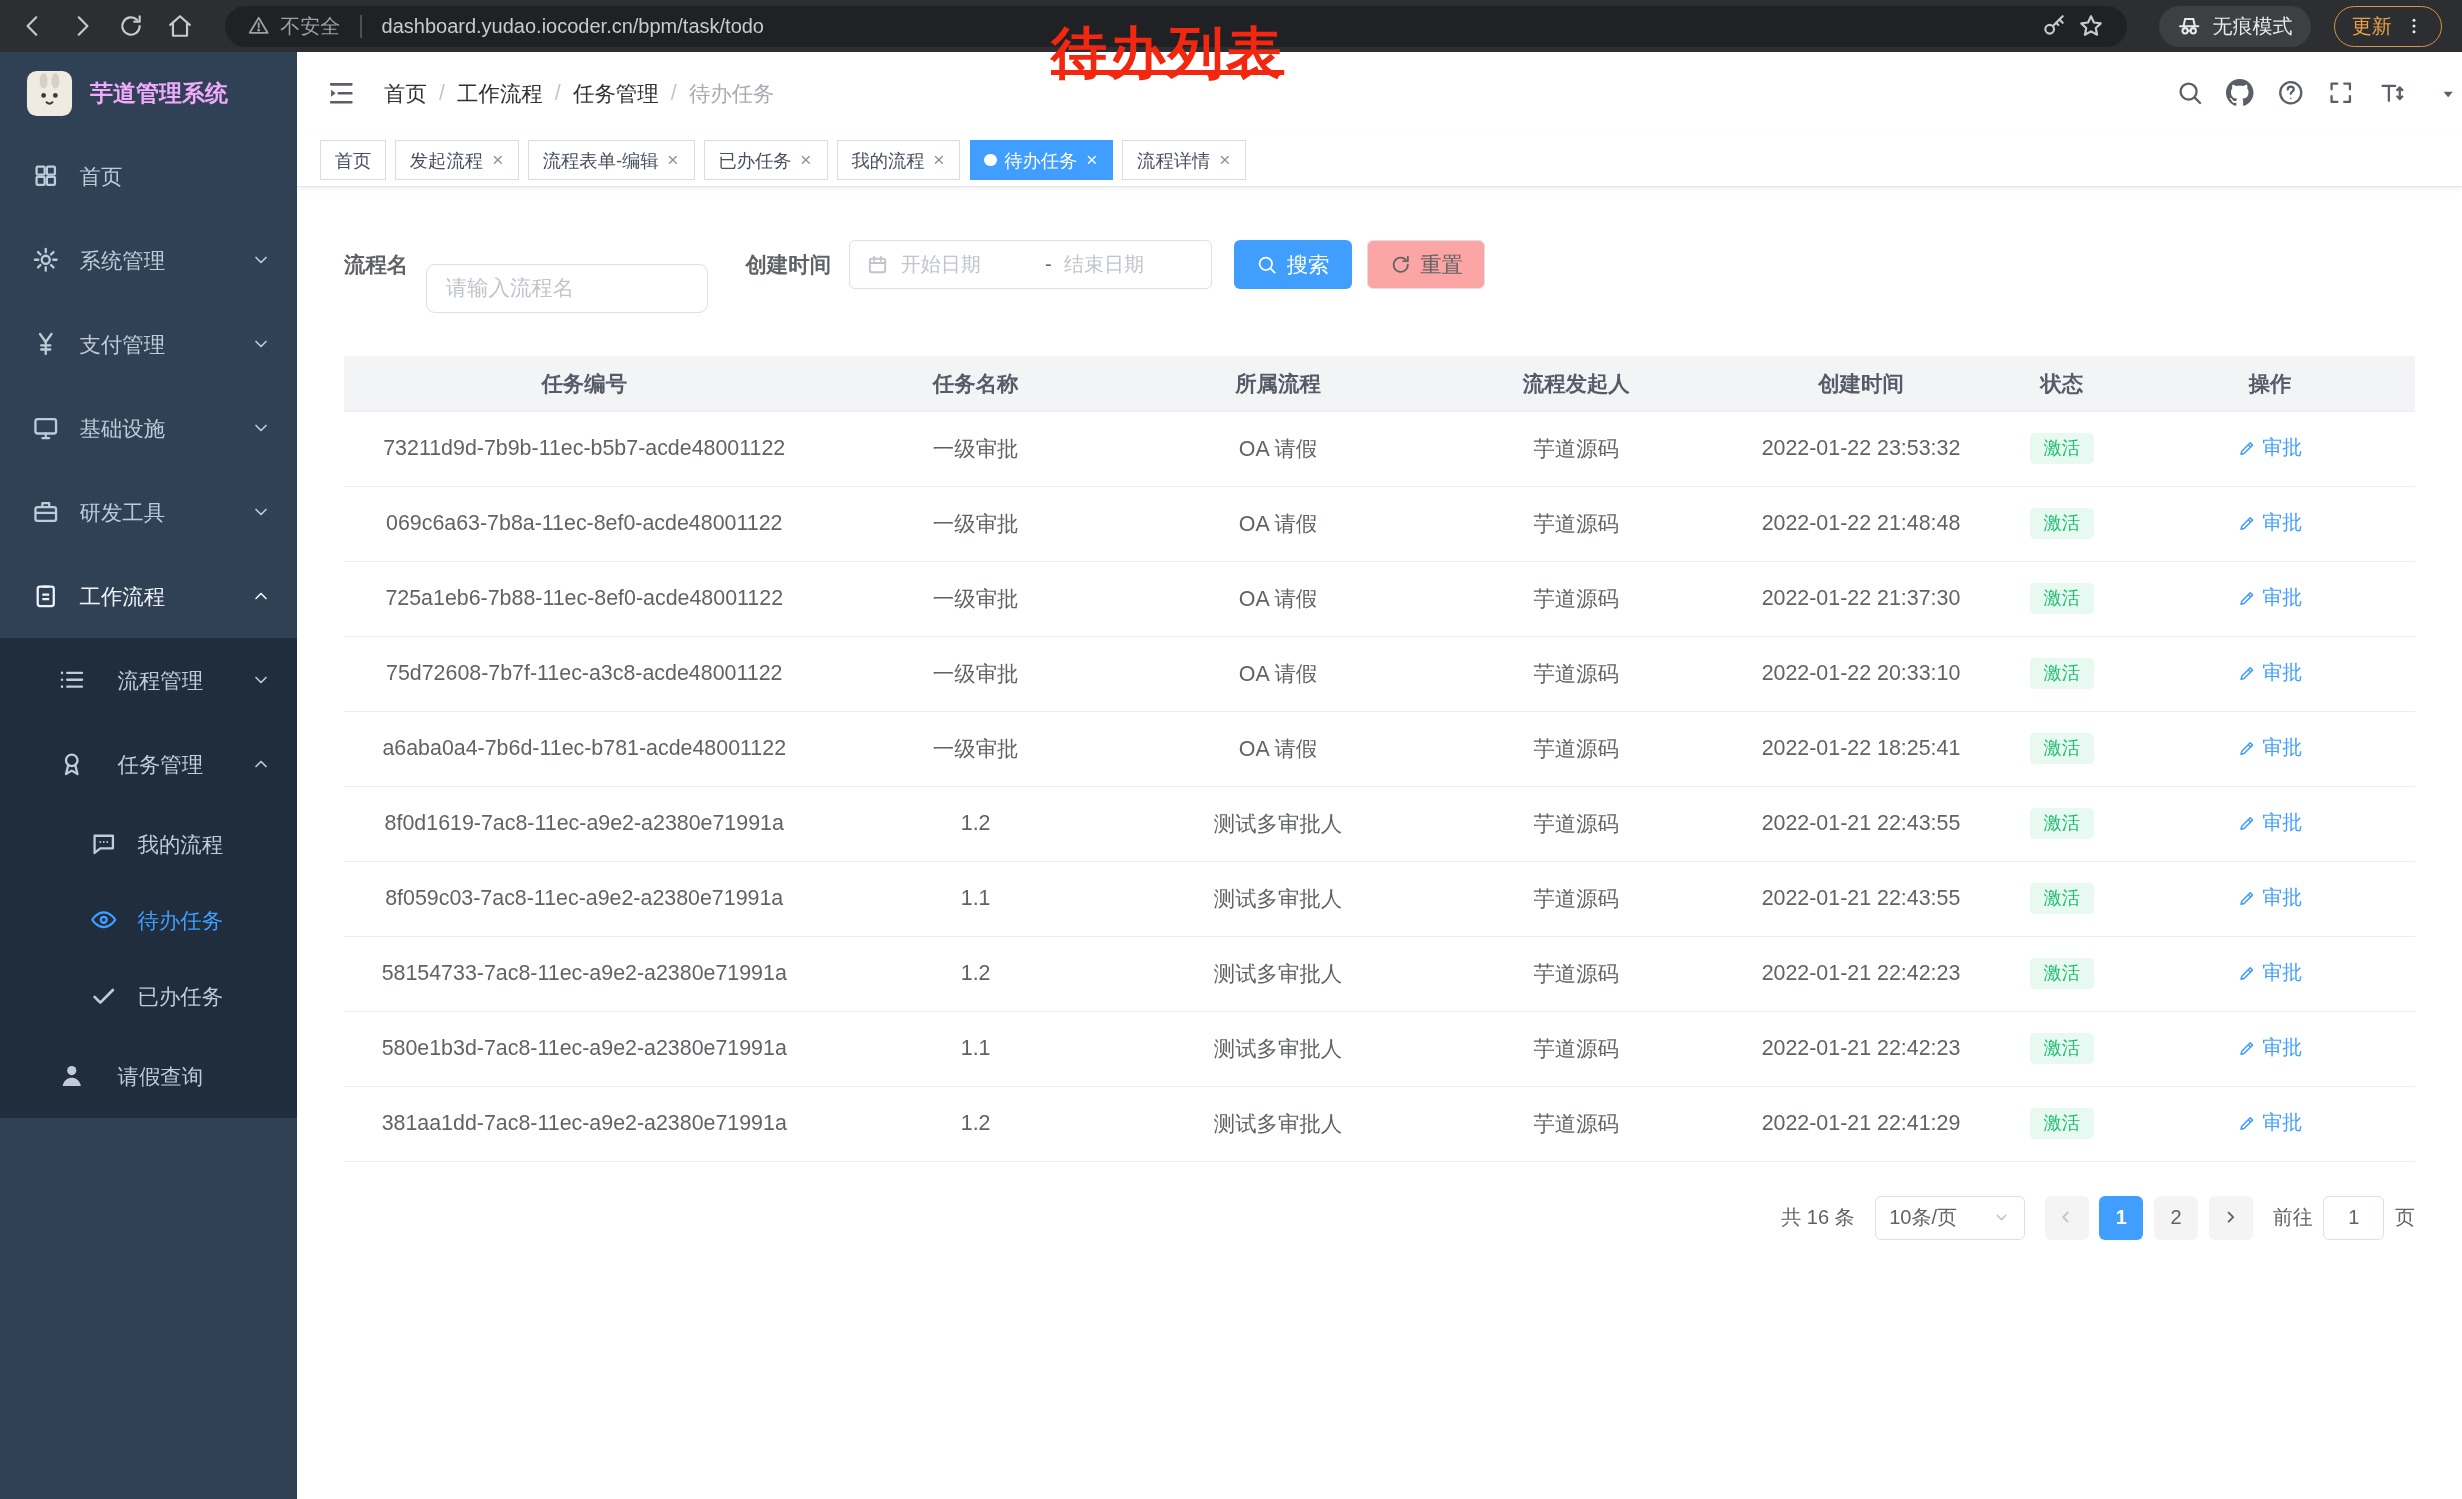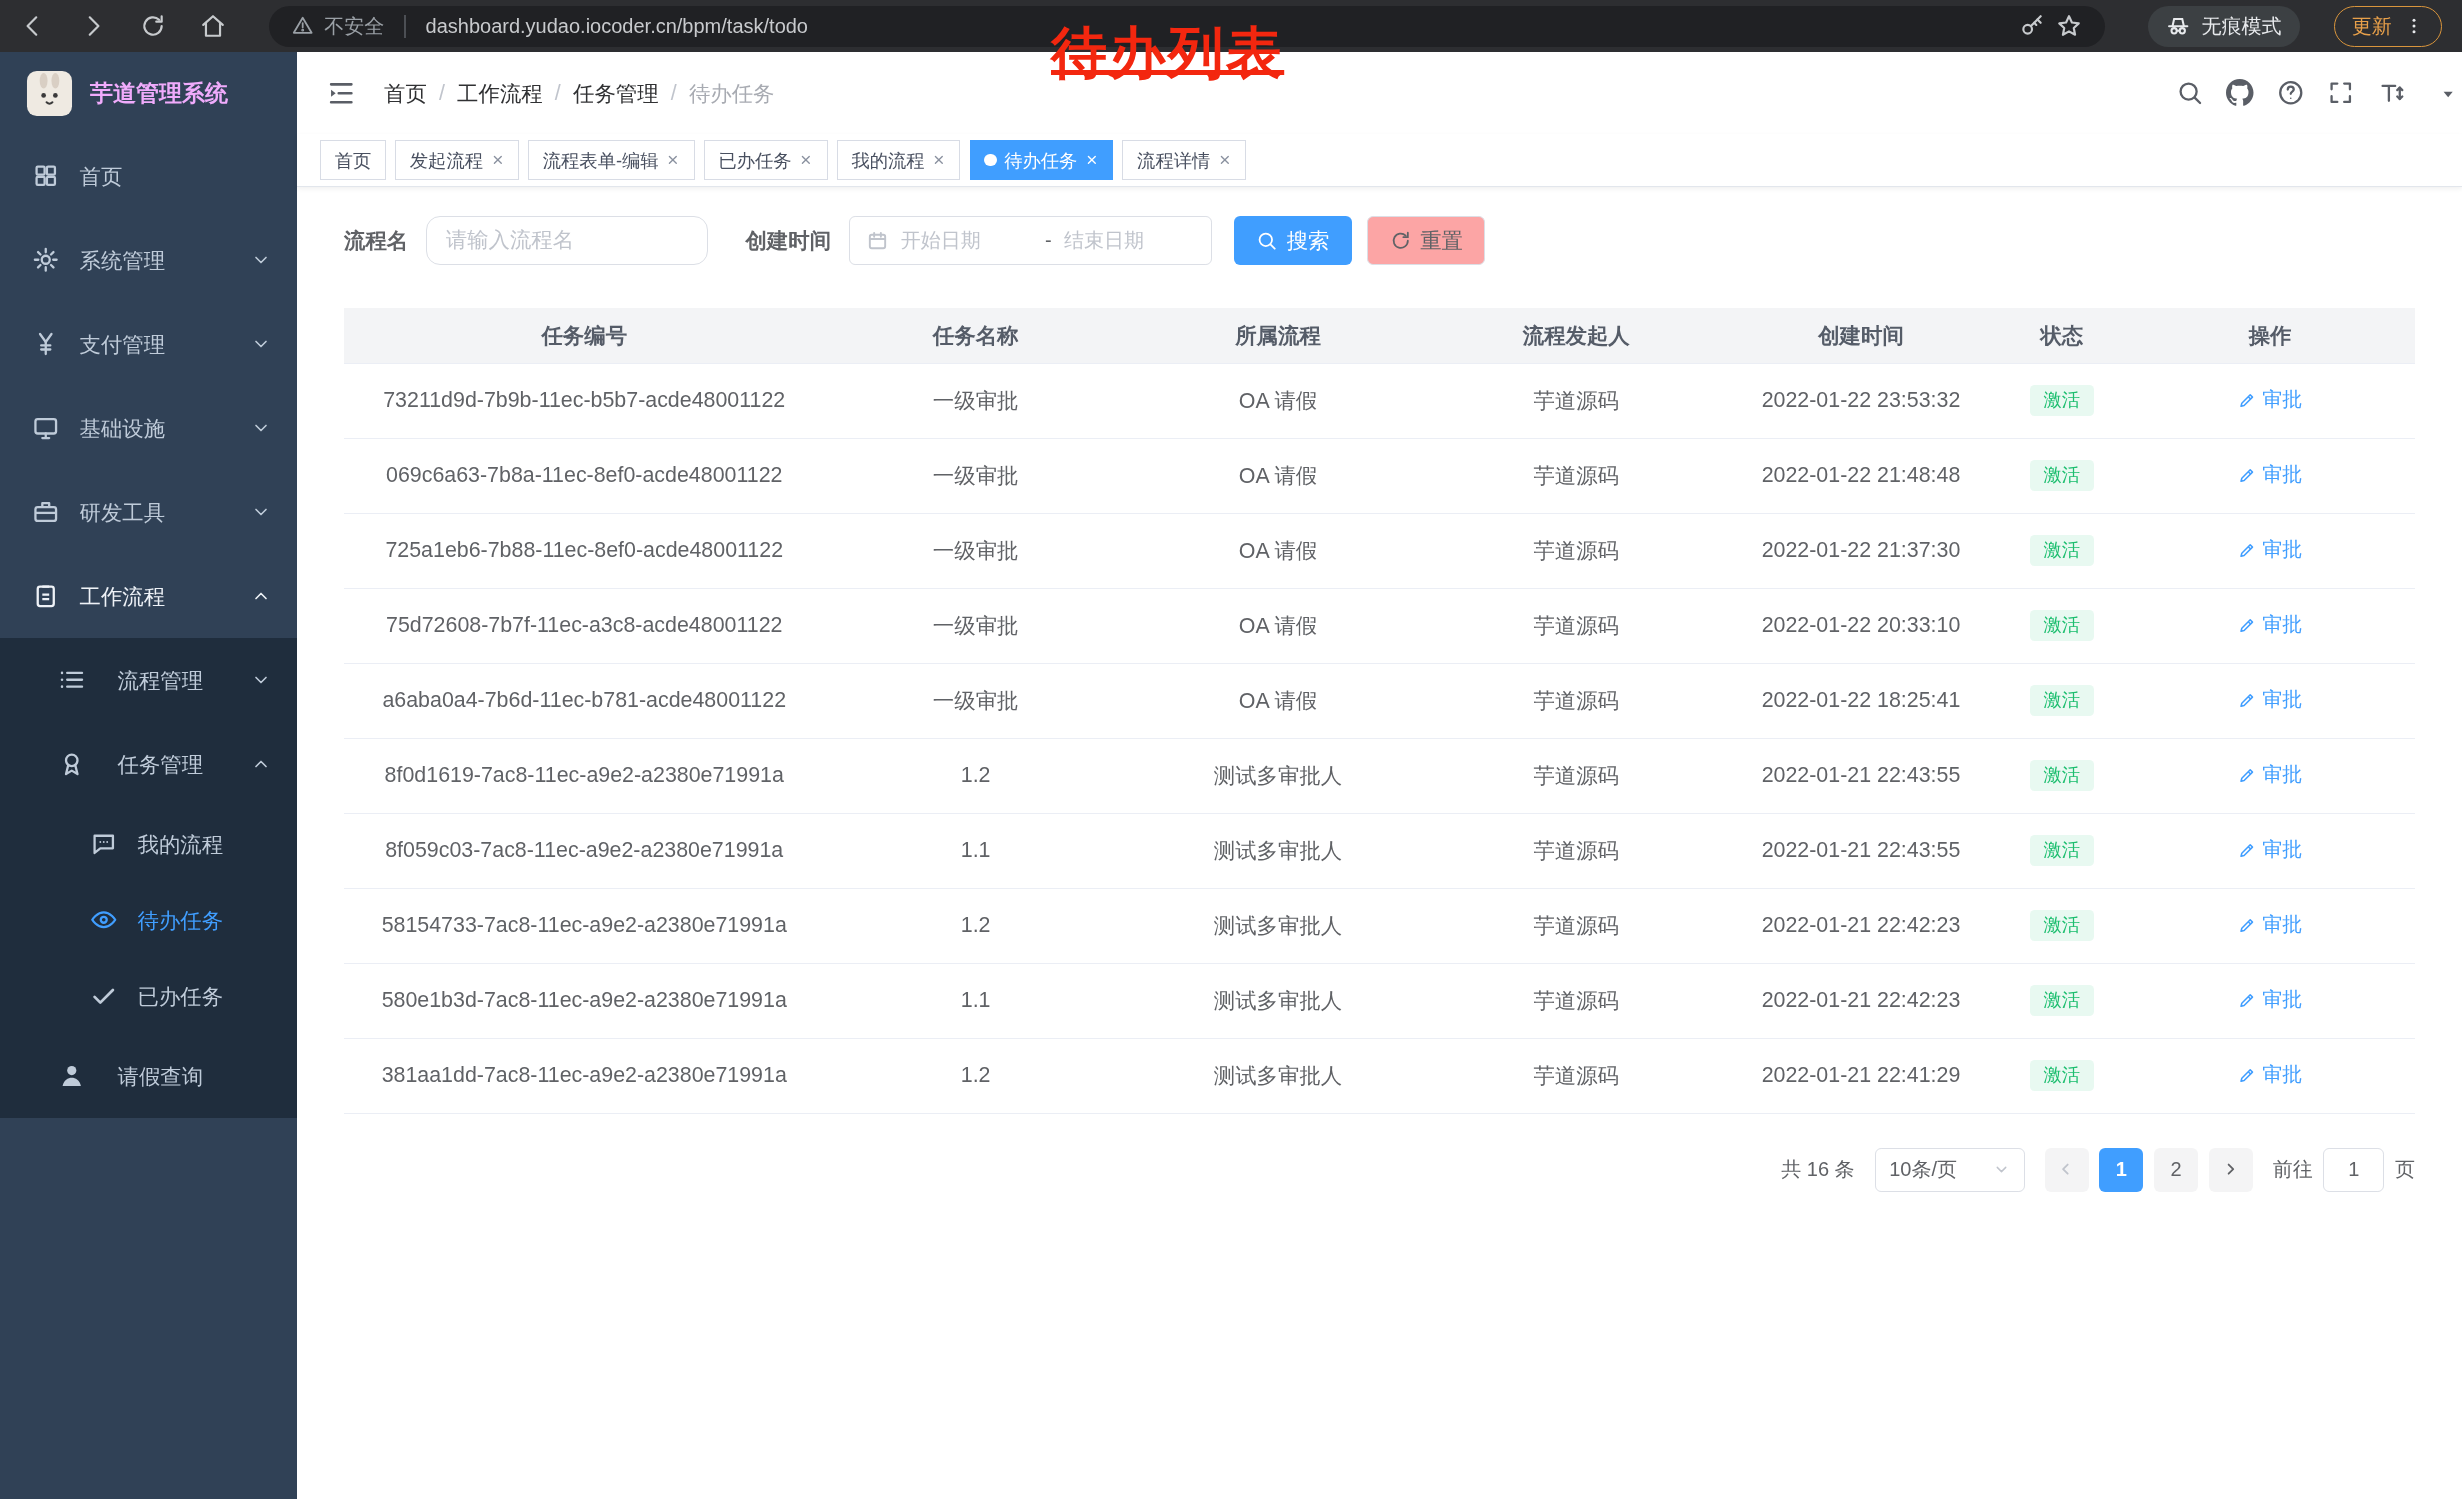--- a/index.html
+++ b/index.html
@@ -2,21 +2,21 @@
 <html style="font-size:12.2px"><head>
 <meta charset="utf-8">
 <style>
   * { box-sizing: border-box; margin: 0; padding: 0; }
   html, body { width: 2462px; height: 1500px; overflow: hidden; background: #fff;
     font-family: "Liberation Sans", "DejaVu Sans", sans-serif; }
   svg { display: block; }
 
   
   .browser-bar { position: relative; height: 52px; background: #2d2e31; display: flex;
-    align-items: center; padding: 0 20px; gap: 34px; }
+    align-items: center; padding: 0 20px; gap: 23px; }
   .bicon { color: #c7cacd; cursor: pointer; }
   .bicon svg { width: 26px; height: 26px; }
   .omnibox { flex: 1; min-width: 0; height: 41px; background: #202124; border-radius: 20.6px;
     display: flex; align-items: center; padding: 0 23px; gap: 10.7px; margin: 0 9.2px; }
   .omni-warn { color: #9aa0a6; } .omni-warn svg { width: 21.4px; height: 21.4px; }
   .omni-sec { color: #9aa0a6; font-size: 20px; white-space: nowrap; }
   .omni-div { width: 1.5px; height: 23px; background: #4c4f54; margin: 0 9.2px; }
   .omni-url { color: #c8cacd; font-size: 20px; white-space: nowrap; }
   .omni-spacer { flex: 1; }
   .incog-badge { height: 41px; border-radius: 20.6px; background: #3c4043; color: #e8eaed;
@@ -74,23 +74,23 @@
   .tab .x { color: #8a919f; } .tab .x svg { width: 13.7px; height: 13.7px; }
   .tab.active { background: #409eff; border-color: #409eff; color: #fff; }
   .tab.active .x { color: #fff; }
   .tab .dot { width: 12.2px; height: 12.2px; border-radius: 50%; background: #fff; }
 
   
   .content { flex: 1; padding: 0 47px; }
   .filters { margin-top: 29px; display: flex; align-items: center; }
   .f-label { font-size: 21.4px; font-weight: 700; color: #606266; margin-right: 18.3px; white-space: nowrap; }
   .f-label.g2 { margin-left: 37px; }
-  .txt-input { width: 282px; height: 49px; border: 1.5px solid #dcdfe6; border-radius: 14px;
+  .txt-input { width: 282px; height: 49px; border: 1.5px solid #dcdfe6; border-radius: 9px;
     padding: 0 18.3px; font-size: 21.4px; color: #606266; outline: none;
-    font-family: "Liberation Sans", "DejaVu Sans", sans-serif; }
+    font-family: "Liberation Sans", "DejaVu Sans", sans-serif; margin-top: 48px; }
   .txt-input::placeholder { color: #c0c4cc; }
   .date-range { width: 363px; height: 49px; border: 1.5px solid #dcdfe6; border-radius: 6.1px;
     display: flex; align-items: center; padding: 0 15.3px; gap: 12.2px; color: #c0c4cc; font-size: 20px; cursor: pointer; }
   .date-range svg { width: 23px; height: 23px; color: #c0c4cc; }
   .date-ph { flex: 1; text-align: left; white-space: nowrap; }
   .date-sep { color: #606266; }
   .btn { height: 49px; border-radius: 6.1px; display: inline-flex; align-items: center; gap: 9.2px;
     padding: 0 21.4px; font-size: 21.4px; cursor: pointer; border: 1.5px solid transparent; white-space: nowrap; }
   .btn svg { width: 21.4px; height: 21.4px; }
   .btn-primary { background: #409eff; color: #fff; margin-left: 21.4px; }

